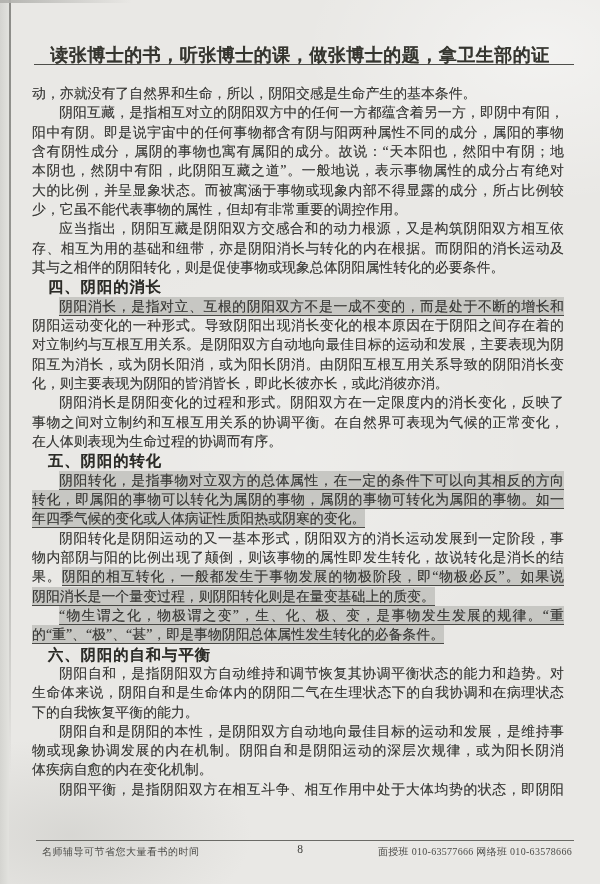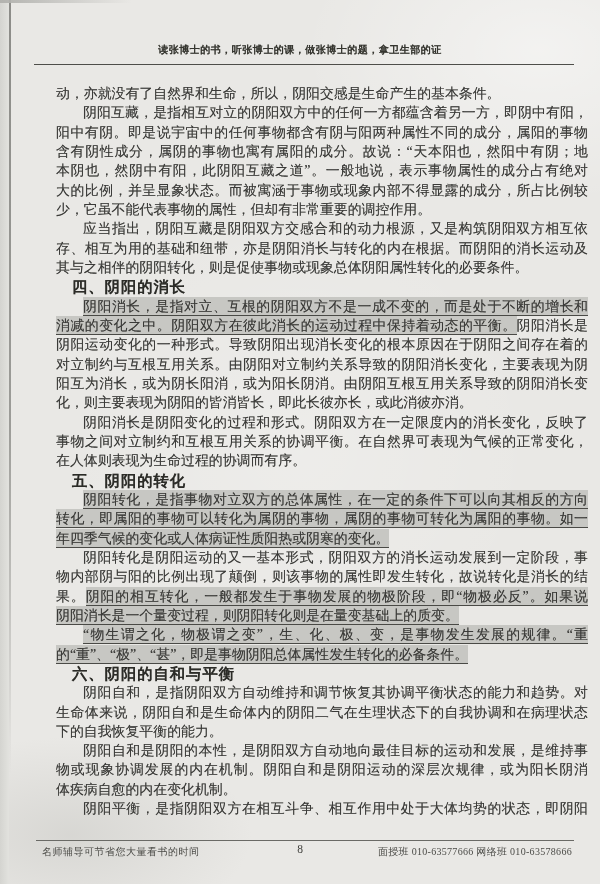--- a/index.html
+++ b/index.html
@@ -21,25 +21,25 @@
       var(--page-bg);
   }
   .edge-left{position:absolute;left:0;top:0;width:9px;height:884px;
     background:linear-gradient(90deg,#d4d4d0,#e2e2de);}
   .edge-line{position:absolute;left:9px;top:0;width:2px;height:775px;
     background:linear-gradient(180deg,#8c8c88 0%,#9c9c98 55%,rgba(156,156,152,0) 100%);}
   .edge-top{position:absolute;left:0;top:0;width:220px;height:3px;
     background:linear-gradient(90deg,#b3b3af,rgba(227,227,223,0) 60%);}
   .header-slogan{
     position:absolute;top:43px;left:0;width:100%;text-align:center;
-    font-weight:700;font-size:10px;letter-spacing:0.5px;color:#35352f;
+    font-weight:700;font-size:18px;letter-spacing:0.5px;color:#35352f;
     text-shadow:0 0 0.5px rgba(60,60,55,0.55);
   }
   .header-rule{position:absolute;top:64px;left:34px;width:540px;height:1px;background:var(--rule);}
-  .content{position:absolute;top:84px;left:56px;width:532px;}
+  .content{position:absolute;top:84px;left:32px;width:532px;}
   .line{
     height:19.33px;line-height:19.33px;font-size:13.9px;
     text-shadow:0 0 0.4px rgba(55,55,50,0.5);
     overflow:visible;white-space:nowrap;
   }
   .line.fill{white-space:normal;text-align:justify;text-align-last:justify;overflow:hidden;height:19.33px;}
   .line.indent{padding-left:27px;}
   .line.head{
     font-family:"Liberation Sans","DejaVu Sans",sans-serif;
     font-weight:700;font-size:15.3px;padding-left:16px;letter-spacing:1px;color:#2b2b27;
@@ -72,23 +72,22 @@
     <div class="line fill"><span>阳中有阴。即是说宇宙中的任何事物都含有阴与阳两种属性不同的成分，属阳的事物</span></div>
     <div class="line fill"><span>含有阴性成分，属阴的事物也寓有属阳的成分。故说：“天本阳也，然阳中有阴；地</span></div>
     <div class="line fill"><span>本阴也，然阴中有阳，此阴阳互藏之道”。一般地说，表示事物属性的成分占有绝对</span></div>
     <div class="line fill"><span>大的比例，并呈显象状态。而被寓涵于事物或现象内部不得显露的成分，所占比例较</span></div>
     <div class="line"><span>少，它虽不能代表事物的属性，但却有非常重要的调控作用。</span></div>
     <div class="line indent fill"><span>应当指出，阴阳互藏是阴阳双方交感合和的动力根源，又是构筑阴阳双方相互依</span></div>
     <div class="line fill"><span>存、相互为用的基础和纽带，亦是阴阳消长与转化的内在根据。而阴阳的消长运动及</span></div>
     <div class="line"><span>其与之相伴的阴阳转化，则是促使事物或现象总体阴阳属性转化的必要条件。</span></div>
     <div class="line head">四、阴阳的消长</div>
     <div class="line indent fill"><span class="hl">阴阳消长，是指对立、互根的阴阳双方不是一成不变的，而是处于不断的增长和</span></div>
-    <div class="line fill"><span class="hl">消减的变化之中。阴阳双方在彼此消长的运动过程中保持着动态的平衡。</span><span>阴阳消长是</span></div>
     <div class="line fill"><span>阴阳运动变化的一种形式。导致阴阳出现消长变化的根本原因在于阴阳之间存在着的</span></div>
-    <div class="line fill"><span>对立制约与互根互用关系。由阴阳对立制约关系导致的阴阳消长变化，主要表现为阴</span></div>
+    <div class="line fill"><span>对立制约与互根互用关系。是阴阳双方自动地向最佳目标的运动和发展，主要表现为阴</span></div>
     <div class="line fill"><span>阳互为消长，或为阴长阳消，或为阳长阴消。由阴阳互根互用关系导致的阴阳消长变</span></div>
     <div class="line"><span>化，则主要表现为阴阳的皆消皆长，即此长彼亦长，或此消彼亦消。</span></div>
     <div class="line indent fill"><span>阴阳消长是阴阳变化的过程和形式。阴阳双方在一定限度内的消长变化，反映了</span></div>
     <div class="line fill"><span>事物之间对立制约和互根互用关系的协调平衡。在自然界可表现为气候的正常变化，</span></div>
     <div class="line"><span>在人体则表现为生命过程的协调而有序。</span></div>
     <div class="line head">五、阴阳的转化</div>
     <div class="line indent fill"><span class="hl">阴阳转化，是指事物对立双方的总体属性，在一定的条件下可以向其相反的方向</span></div>
     <div class="line fill"><span class="hl">转化，即属阳的事物可以转化为属阴的事物，属阴的事物可转化为属阳的事物。如一</span></div>
     <div class="line"><span class="hl">年四季气候的变化或人体病证性质阳热或阴寒的变化。</span></div>
     <div class="line indent fill"><span>阴阳转化是阴阳运动的又一基本形式，阴阳双方的消长运动发展到一定阶段，事</span></div>

